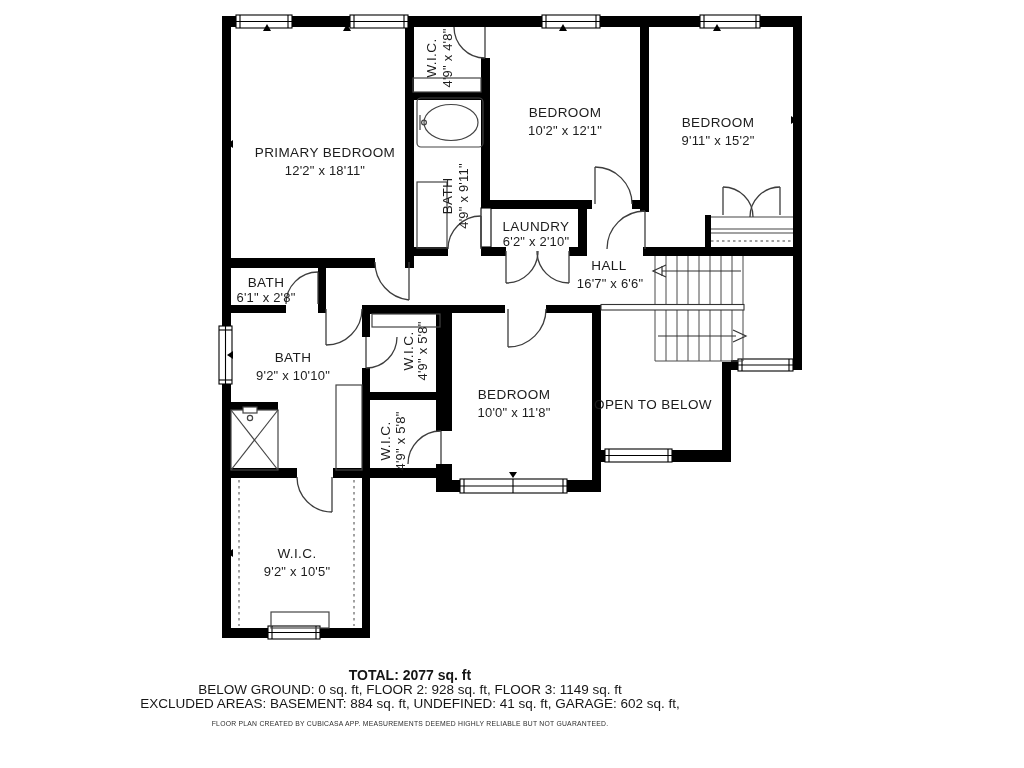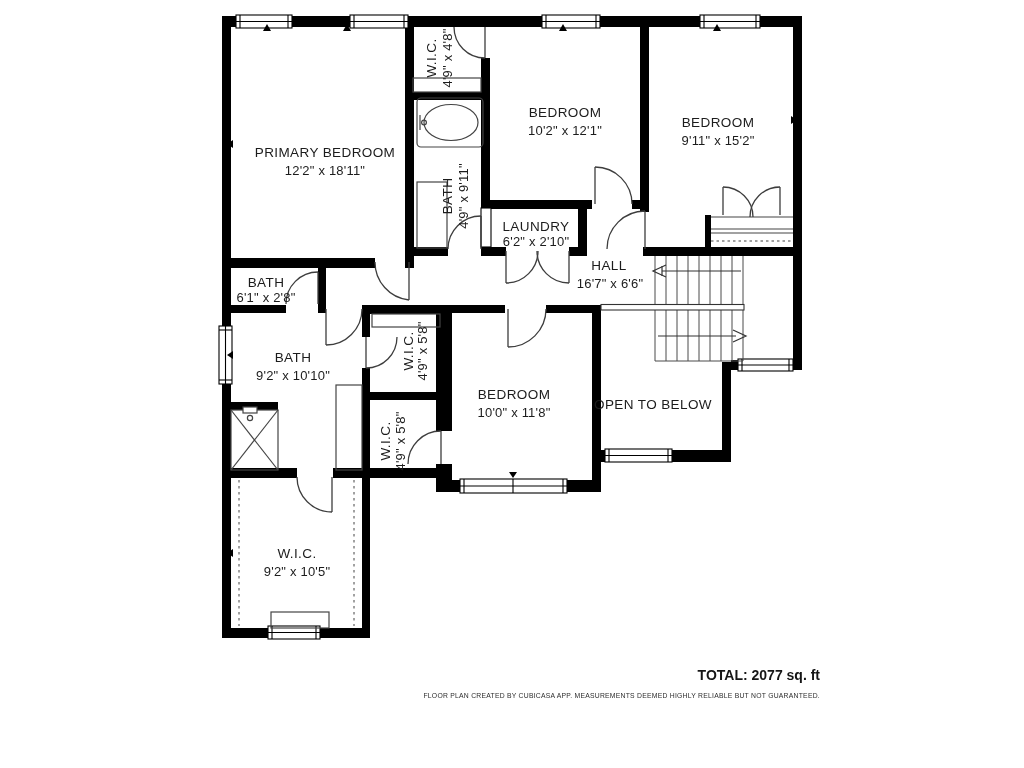--- a/index.html
+++ b/index.html
@@ -2,21 +2,21 @@
 <html><head>
 <meta charset="utf-8">
 <style>
   html,body{margin:0;padding:0;background:#fff;}
   .page{position:relative;width:1024px;height:768px;background:#ffffff;overflow:hidden;
         font-family:"Liberation Sans",sans-serif;}
   .plan-wrap{position:absolute;left:0;top:0;width:1024px;height:660px;}
   svg text{font-family:"Liberation Sans",sans-serif;fill:#1c1c1c;}
   .room-name{font-size:13.5px;letter-spacing:.4px;}
   .room-dims{font-size:13px;letter-spacing:.2px;}
-  .footer{position:absolute;left:0;top:668px;width:820px;text-align:right;color:#161616;}
+  .footer{position:absolute;left:0;top:668px;width:820px;text-align:center;color:#161616;}
   .footer .total{font-weight:bold;font-size:14px;line-height:14.5px;}
   .footer .fline{font-size:13.5px;line-height:14.2px;}
   .footer .disclaimer{margin-top:9px;font-size:6.8px;letter-spacing:.25px;color:#2b2b2b;}
 </style>
 </head>
 <body>
 
 <div class="page">
   <div class="plan-wrap">
     <svg width="1024" height="660" viewBox="0 0 1024 660" xmlns="http://www.w3.org/2000/svg">
@@ -305,15 +305,17 @@
         <g>
           <text class="room-name" x="297" y="558">W.I.C.</text>
           <text class="room-dims" x="297" y="576">9'2" x 10'5"</text>
         </g>
       </g>
     </svg>
   </div>
 
   <div class="footer">
     <div class="total">TOTAL: 2077 sq. ft</div>
+    <div class="fline">BELOW GROUND: 0 sq. ft, FLOOR 2: 928 sq. ft, FLOOR 3: 1149 sq. ft</div>
+    <div class="fline">EXCLUDED AREAS: BASEMENT: 884 sq. ft, UNDEFINED: 41 sq. ft, GARAGE: 602 sq. ft,</div>
     <div class="disclaimer">FLOOR PLAN CREATED BY CUBICASA APP. MEASUREMENTS DEEMED HIGHLY RELIABLE BUT NOT GUARANTEED.</div>
   </div>
 </div>
 
 </body></html>

